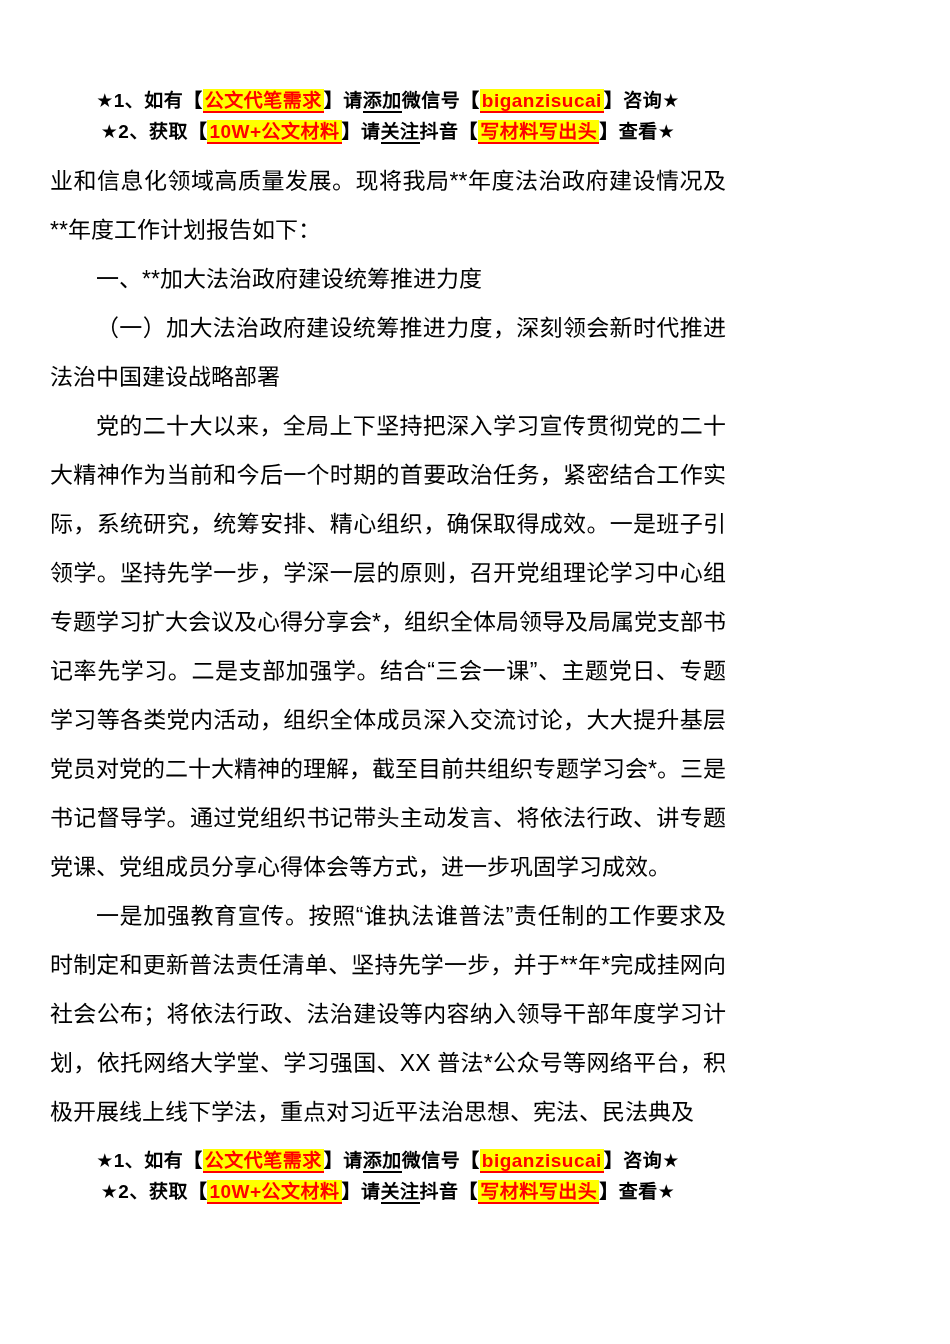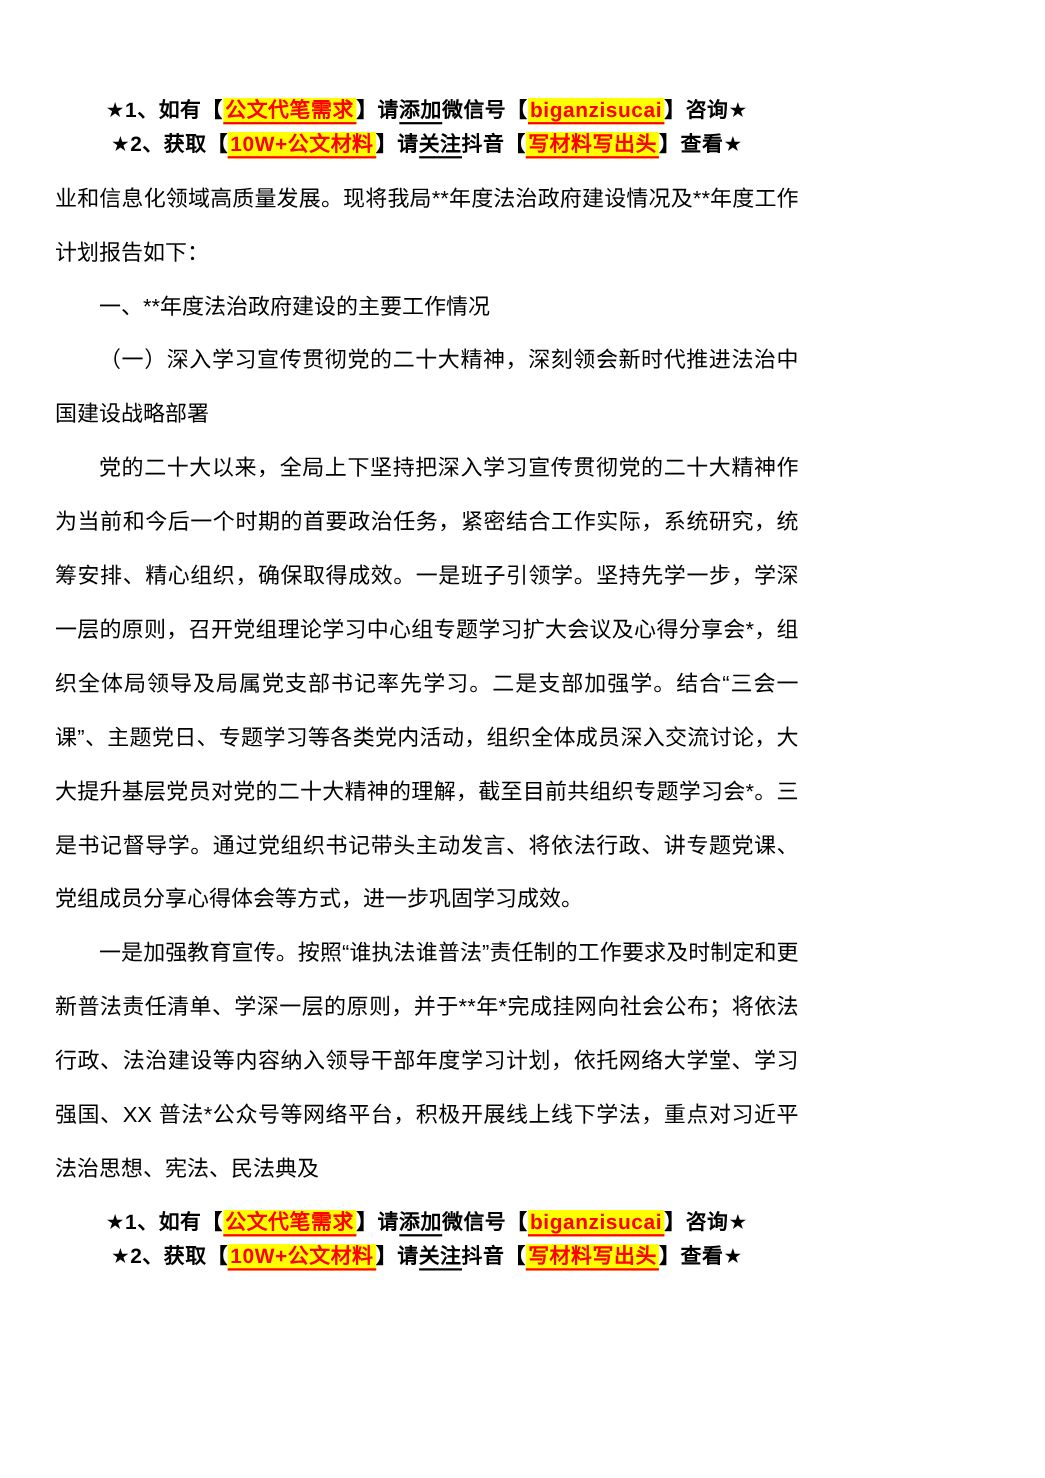--- a/index.html
+++ b/index.html
@@ -40,21 +40,21 @@
     border-bottom: 2px solid var(--hl-red);
     padding: 1px 2px 0 2px;
   }
   .promo .u {
     border-bottom: 2px solid var(--ink);
   }
   
   .content {
     width: 676px;
     margin: 10px auto 0 auto;
-    font-size: 20px;
+    font-size: 23px;
     line-height: 49px;
     text-align: justify;
     color: var(--ink);
   }
   .para { text-indent: 0; }
   .para.indent { text-indent: 2em; }
 </style>
 </head>
 <body>
 
@@ -64,24 +64,24 @@
     <div class="promo-line">
       <span>★1、如有【</span><span class="hl">公文代笔需求</span><span>】请</span><span class="u">添加</span><span>微信号【</span><span class="hl">biganzisucai</span><span>】咨询★</span>
     </div>
     <div class="promo-line">
       <span>★2、获取【</span><span class="hl">10W+公文材料</span><span>】请</span><span class="u">关注</span><span>抖音【</span><span class="hl">写材料写出头</span><span>】查看★</span>
     </div>
   </div>
 
   <div class="content">
     <p class="para">业和信息化领域高质量发展。现将我局**年度法治政府建设情况及**年度工作计划报告如下：</p>
-    <p class="para indent">一、**年度法治政府建设的主要工作情况</p>
-    <p class="para indent">（一）深入学习宣传贯彻党的二十大精神，深刻领会新时代推进法治中国建设战略部署</p>
+    <p class="para indent">一、**加大法治政府建设统筹推进力度</p>
+    <p class="para indent">（一）加大法治政府建设统筹推进力度，深刻领会新时代推进法治中国建设战略部署</p>
     <p class="para indent">党的二十大以来，全局上下坚持把深入学习宣传贯彻党的二十大精神作为当前和今后一个时期的首要政治任务，紧密结合工作实际，系统研究，统筹安排、精心组织，确保取得成效。一是班子引领学。坚持先学一步，学深一层的原则，召开党组理论学习中心组专题学习扩大会议及心得分享会*，组织全体局领导及局属党支部书记率先学习。二是支部加强学。结合“三会一课”、主题党日、专题学习等各类党内活动，组织全体成员深入交流讨论，大大提升基层党员对党的二十大精神的理解，截至目前共组织专题学习会*。三是书记督导学。通过党组织书记带头主动发言、将依法行政、讲专题党课、党组成员分享心得体会等方式，进一步巩固学习成效。</p>
-    <p class="para indent">一是加强教育宣传。按照“谁执法谁普法”责任制的工作要求及时制定和更新普法责任清单、学深一层的原则，并于**年*完成挂网向社会公布；将依法行政、法治建设等内容纳入领导干部年度学习计划，依托网络大学堂、学习强国、XX 普法*公众号等网络平台，积极开展线上线下学法，重点对习近平法治思想、宪法、民法典及</p>
+    <p class="para indent">一是加强教育宣传。按照“谁执法谁普法”责任制的工作要求及时制定和更新普法责任清单、坚持先学一步，并于**年*完成挂网向社会公布；将依法行政、法治建设等内容纳入领导干部年度学习计划，依托网络大学堂、学习强国、XX 普法*公众号等网络平台，积极开展线上线下学法，重点对习近平法治思想、宪法、民法典及</p>
   </div>
 
   <div class="promo promo-bottom">
     <div class="promo-line">
       <span>★1、如有【</span><span class="hl">公文代笔需求</span><span>】请</span><span class="u">添加</span><span>微信号【</span><span class="hl">biganzisucai</span><span>】咨询★</span>
     </div>
     <div class="promo-line">
       <span>★2、获取【</span><span class="hl">10W+公文材料</span><span>】请</span><span class="u">关注</span><span>抖音【</span><span class="hl">写材料写出头</span><span>】查看★</span>
     </div>
   </div>

